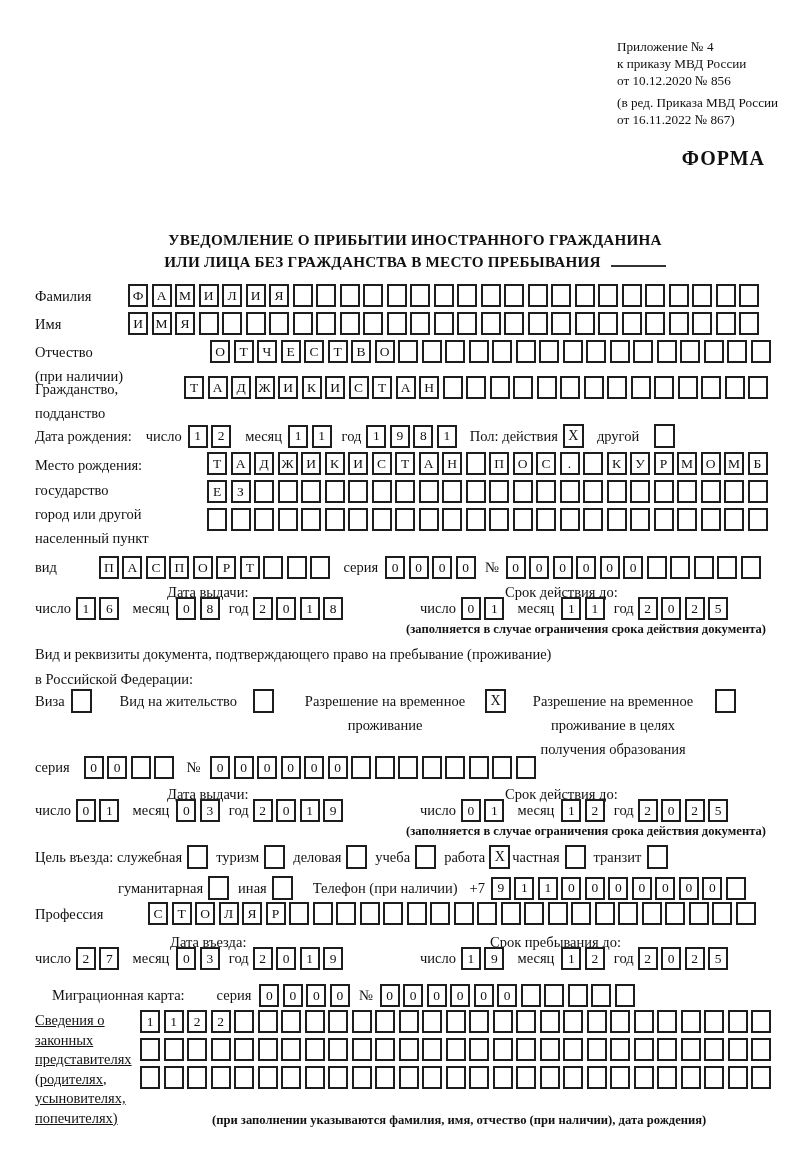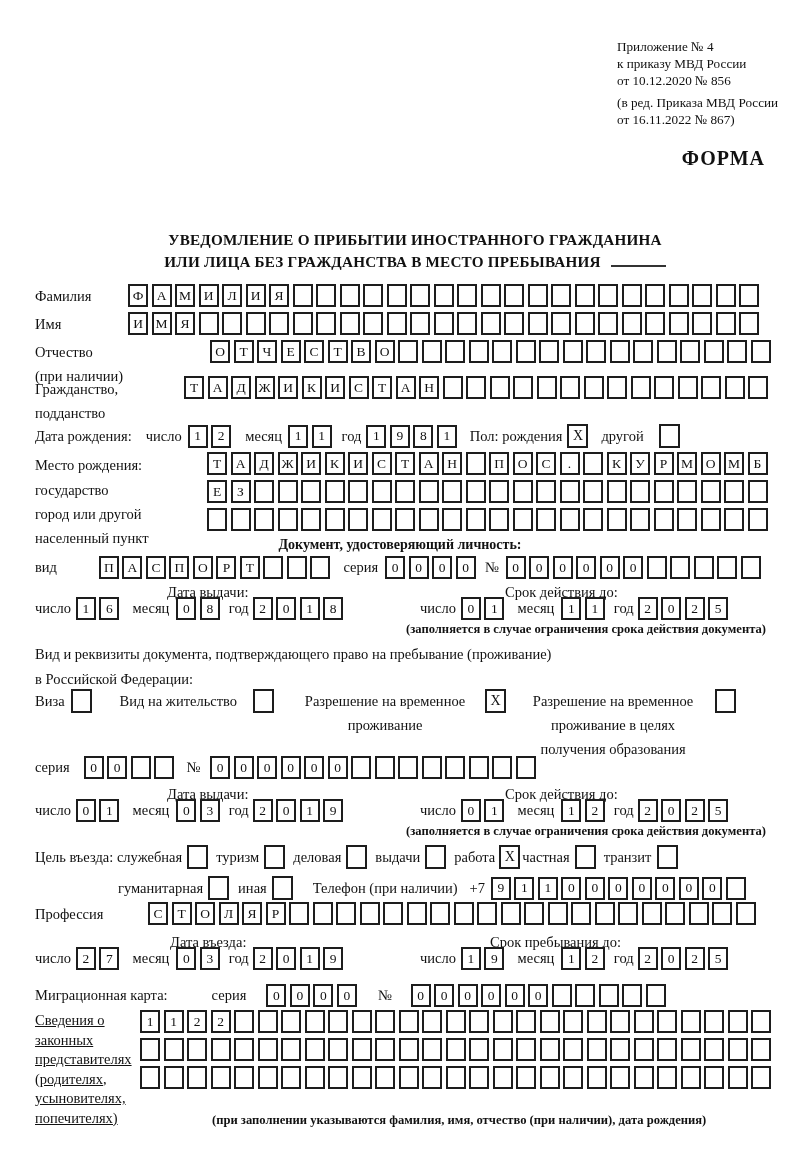--- a/index.html
+++ b/index.html
@@ -186,21 +186,21 @@
         <span class="cell">1</span>
         <span class="cell">1</span>
       </div>
     <span class="lbl" style="margin-left:10px;">год</span>
     <div class="boxes" style="margin-left:5px;">
         <span class="cell">1</span>
         <span class="cell">9</span>
         <span class="cell">8</span>
         <span class="cell">1</span>
       </div>
-    <span class="lbl" style="margin-left:13px;">Пол: рождения</span>
+    <span class="lbl" style="margin-left:13px;">Пол: действия</span>
     <span class="chk" style="margin-left:5px;">X</span>
     <span class="lbl" style="margin-left:13px;">другой</span>
     <span class="chk" style="margin-left:15px;"></span>
   </div>
 
   <div class="abs lbl" style="left:35px; top:457px;">Место рождения:</div>
   <div class="abs lbl" style="left:35px; top:482px;">государство</div>
   <div class="abs lbl" style="left:35px; top:506px;">город или другой</div>
   <div class="abs lbl" style="left:35px; top:530px;">населенный пункт</div>
   <div class="abs boxes" style="left:207px; top:452px;">
@@ -275,21 +275,20 @@
       <span class="cell"></span>
       <span class="cell"></span>
       <span class="cell"></span>
       <span class="cell"></span>
       <span class="cell"></span>
       <span class="cell"></span>
       <span class="cell"></span>
       <span class="cell"></span>
     </div>
 
-  <div class="abs doc-heading" style="left:35px; top:537px; width:730px;">Документ, удостоверяющий личность:</div>
 
   <div class="abs row" style="left:35px; top:556px;">
     <span class="lbl">вид</span>
     <div class="boxes" style="margin-left:42px;">
         <span class="cell">П</span>
         <span class="cell">А</span>
         <span class="cell">С</span>
         <span class="cell">П</span>
         <span class="cell">О</span>
         <span class="cell">Р</span>
@@ -450,21 +449,21 @@
 
   <div class="abs note" style="left:350px; top:824px; width:416px; text-align:right;">(заполняется в случае ограничения срока действия документа)</div>
 
   <div class="abs row" style="left:35px; top:845px;">
     <span class="lbl">Цель въезда: служебная</span>
     <span class="chk" style="margin-left:5px;"></span>
     <span class="lbl" style="margin-left:8px;">туризм</span>
     <span class="chk" style="margin-left:5px;"></span>
     <span class="lbl" style="margin-left:8px;">деловая</span>
     <span class="chk" style="margin-left:5px;"></span>
-    <span class="lbl" style="margin-left:8px;">выдачи</span>
+    <span class="lbl" style="margin-left:8px;">учеба</span>
     <span class="chk" style="margin-left:5px;"></span>
     <span class="lbl" style="margin-left:8px;">работа</span>
     <span class="chk" style="margin-left:4px;">X</span>
     <span class="lbl" style="margin-left:2px;">частная</span>
     <span class="chk" style="margin-left:5px;"></span>
     <span class="lbl" style="margin-left:8px;text-align:center;">транзит</span>
     <span class="chk" style="margin-left:6px;"></span>
   </div>
 
   <div class="abs row" style="left:118px; top:876px;">
@@ -554,21 +553,21 @@
       </div>
     <span class="lbl" style="margin-left:9px;">год</span>
     <div class="boxes" style="margin-left:4px;">
         <span class="cell">2</span>
         <span class="cell">0</span>
         <span class="cell">2</span>
         <span class="cell">5</span>
       </div>
   </div>
 
-  <div class="abs row" style="left:35px; top:984px;gap:12px;">
+  <div class="abs row" style="left:52px; top:984px;">
     <span class="lbl">Миграционная карта:</span>
     <span class="lbl" style="margin-left:32px;">серия</span>
     <div class="boxes" style="margin-left:8px;">
         <span class="cell">0</span>
         <span class="cell">0</span>
         <span class="cell">0</span>
         <span class="cell">0</span>
       </div>
     <span class="lbl" style="margin-left:9px;">№</span>
     <div class="boxes" style="margin-left:7px;">

